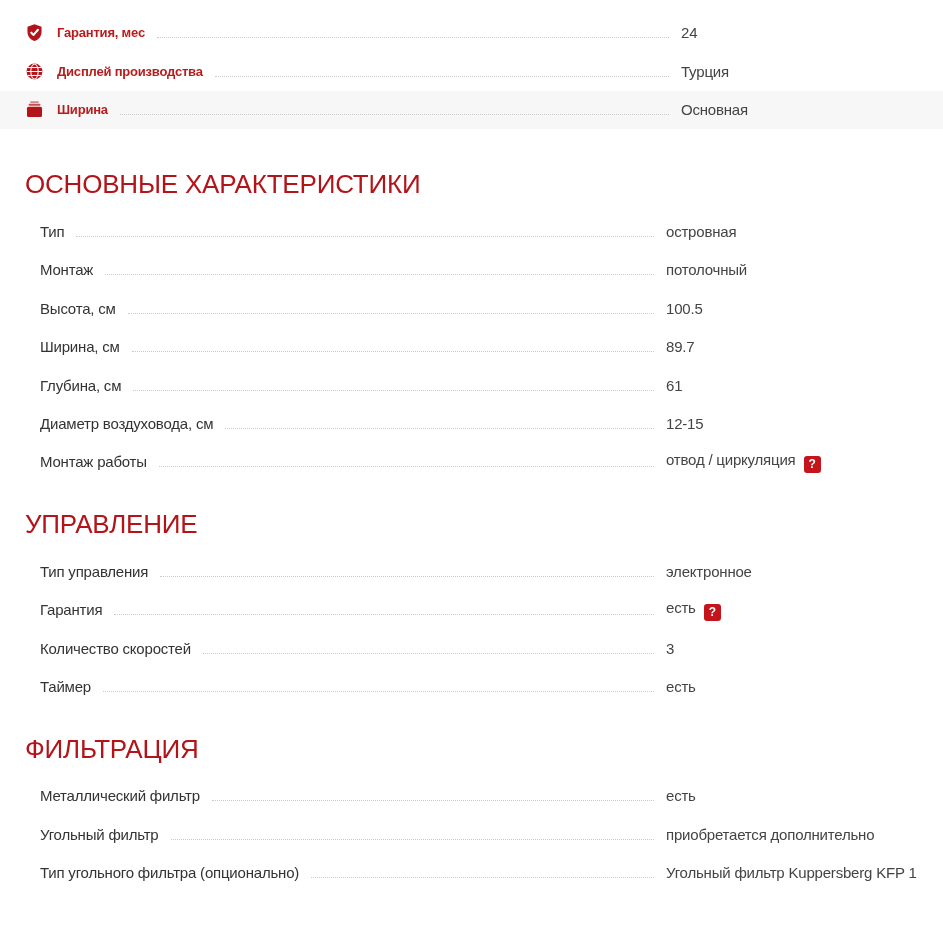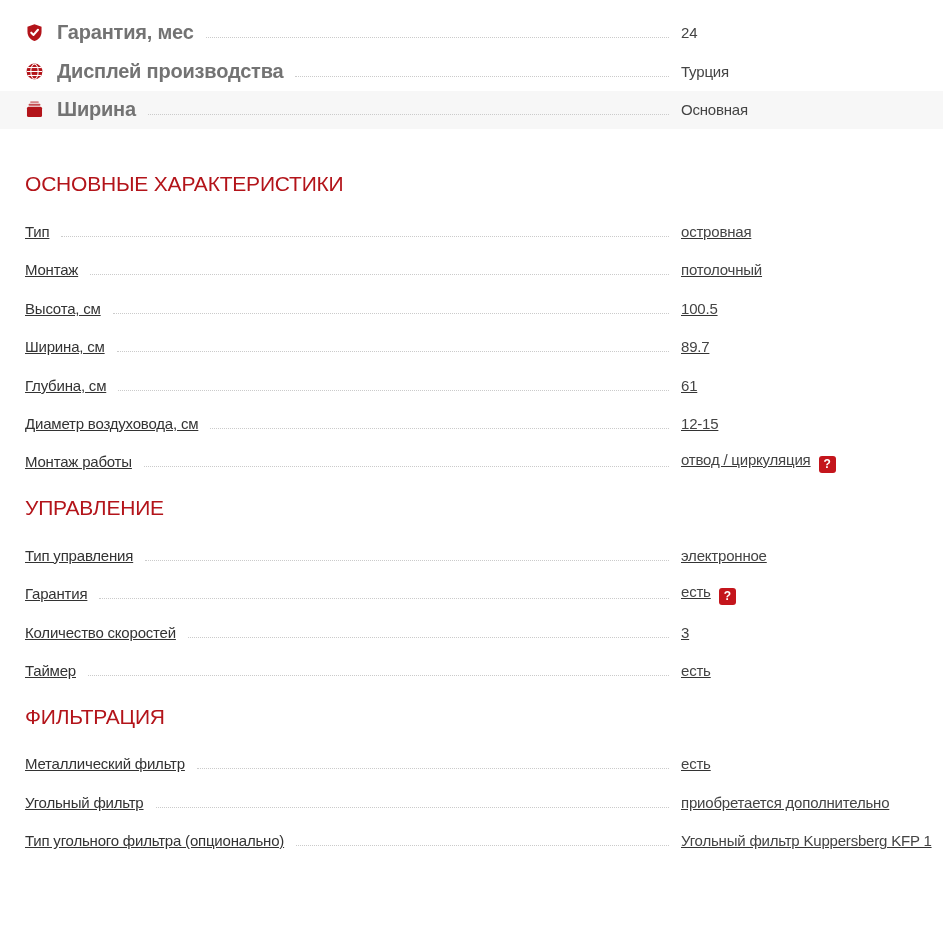--- a/index.html
+++ b/index.html
@@ -34,22 +34,22 @@
   .spec-icon {
     width: 19px; height: 19px;
     flex: 0 0 19px;
     margin-right: 13px;
     color: var(--accent);
     display: flex; align-items: center; justify-content: center;
   }
   .spec-icon svg { width: 19px; height: 19px; display: block; }
   .top-label {
     font-weight: 700;
-    font-size: 20px;
-    color: #737373;
+    font-size: 13px;
+    color: #b91c1c;
     white-space: nowrap;
   }
 
   
   .dots {
     flex: 1 1 auto;
     min-width: 16px;
     border-bottom: 1px dotted var(--dots);
     margin: 0 12px;
     position: relative;
@@ -61,36 +61,35 @@
     flex: 0 0 237px;
     width: 237px;
     font-size: 15px;
     color: var(--value);
     white-space: nowrap;
   }
 
   
   .section-title {
     margin: 42px 25px 0 25px;
-    font-size: 21px;
+    font-size: 26px;
     line-height: 26px;
     font-weight: 400;
     color: var(--accent);
     letter-spacing: -0.2px;
   }
-  .section-title.mt30 { margin-top: 14px; }
+  .section-title.mt30 { margin-top: 30px; }
 
   .rows { margin-top: 15px; }
   .spec-row {
     height: 38.4px;
     display: flex;
     align-items: center;
-    padding: 0 25px;
+    padding: 0 40px;
     font-size: 15px;
-    text-decoration: underline;
   }
   .spec-label { color: var(--label); white-space: nowrap; }
 
   
   .badge {
     display: inline-block;
     width: 17px; height: 17px;
     margin-left: 8px;
     border-radius: 3px;
     background: var(--badge);

